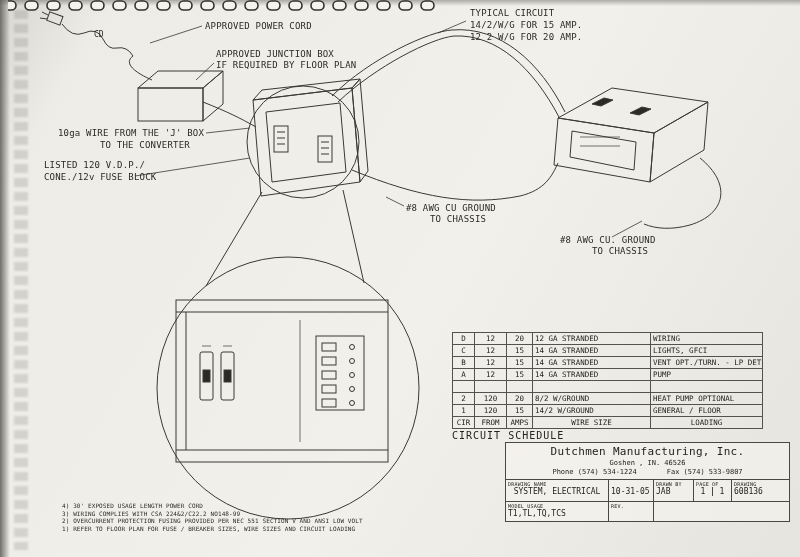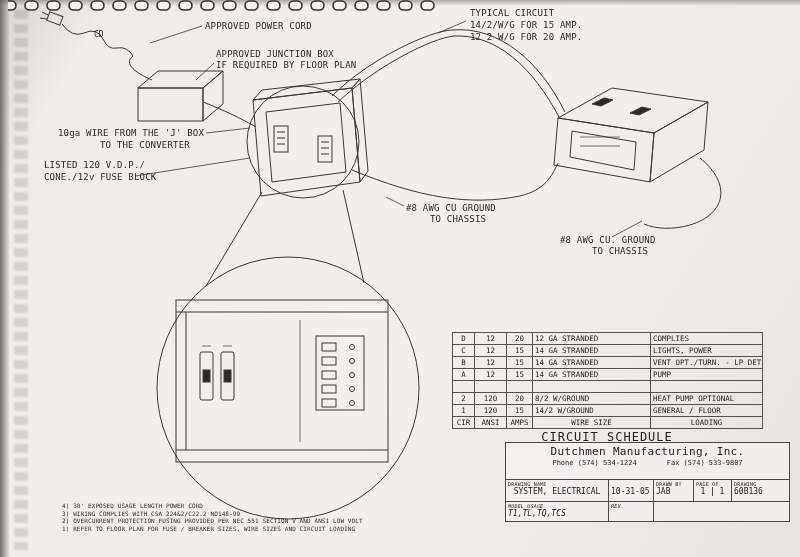--- a/index.html
+++ b/index.html
@@ -33,35 +33,35 @@
     border-collapse:collapse; table-layout:fixed;
     font-size:7.5px; line-height:10px; color:#24231f;
   }
   .schedule td{
     border:1px solid #55524c; padding:0 2px; height:12px;
     white-space:nowrap; overflow:hidden;
   }
   .schedule td.c{ text-align:center; }
   .schedule-caption{
     position:absolute; left:452px; top:430px; width:310px;
-    text-align:center; font-size:12px; letter-spacing:1px; color:#24231f;
+    font-size:10px; letter-spacing:1px; color:#24231f;
   }
 
   
   .titleblock{
     position:absolute; left:505px; top:442px; width:285px; height:80px;
     border:1px solid #4a4842; background:rgba(250,249,245,.45);
     font-size:7px; color:#24231f;
   }
   .tb-company{ text-align:center; border-bottom:1px solid #4a4842; padding:2px 0 8px 0; height:37px; }
   .tb-company .name{ font-size:11px; letter-spacing:.3px; }
   .tb-company .addr{ font-size:7px; margin-top:1px; }
   .tb-company .phones{ font-size:7px; margin-top:1px; display:flex; justify-content:center; gap:30px; }
   .tb-row{ display:flex; height:22px; border-bottom:1px solid #4a4842; }
-  .tb-row:last-child{ border-bottom:none; height:19px;font-style:italic; }
+  .tb-row:last-child{ border-bottom:none; height:19px; }
   .tb-cell{ border-right:1px solid #4a4842; position:relative; overflow:hidden; }
   .tb-cell:last-child{ border-right:none; }
   .tb-head{ font-size:5px; line-height:6px; padding:1px 2px 0 2px; letter-spacing:.2px; }
   .tb-val{ font-size:8px; line-height:9px; padding:0 2px; text-align:left; white-space:nowrap; }
   .tb-pageof{ display:flex; }
   .tb-pageof span{ flex:1; text-align:center; font-size:8px; }
   .tb-pageof span:first-child{ border-right:1px solid #4a4842; }
 
   
   .notes{
@@ -198,28 +198,28 @@
         <col style="width:26px">
         <col style="width:118px">
         <col style="width:112px">
     </colgroup>
     <tbody>
       <tr>
         <td class="c">D</td>
         <td class="c">12</td>
         <td class="c">20</td>
         <td>12 GA STRANDED</td>
-        <td>COMPLIES</td>
+        <td>WIRING</td>
       </tr>
       <tr>
         <td class="c">C</td>
         <td class="c">12</td>
         <td class="c">15</td>
         <td>14 GA STRANDED</td>
-        <td>LIGHTS, POWER</td>
+        <td>LIGHTS, GFCI</td>
       </tr>
       <tr>
         <td class="c">B</td>
         <td class="c">12</td>
         <td class="c">15</td>
         <td>14 GA STRANDED</td>
         <td>VENT OPT./TURN. - LP DETECTOR</td>
       </tr>
       <tr>
         <td class="c">A</td>
@@ -244,32 +244,33 @@
       </tr>
       <tr>
         <td class="c">1</td>
         <td class="c">120</td>
         <td class="c">15</td>
         <td>14/2 W/GROUND</td>
         <td>GENERAL / FLOOR</td>
       </tr>
       <tr>
         <td class="c">CIR</td>
-        <td class="c">ANSI</td>
+        <td class="c">FROM</td>
         <td class="c">AMPS</td>
         <td class="c">WIRE SIZE</td>
         <td class="c">LOADING</td>
       </tr>
     </tbody>
   </table>
   <div class="schedule-caption">CIRCUIT SCHEDULE</div>
 
   <div class="titleblock">
     <div class="tb-company">
       <div class="name">Dutchmen Manufacturing, Inc.</div>
+      <div class="addr">Goshen , IN. 46526</div>
       <div class="phones">
         <span>Phone (574) 534-1224</span>
         <span>Fax (574) 533-9807</span>
       </div>
     </div>
     <div class="tb-row">
       <div class="tb-cell" style="width:103px">
         <div class="tb-head">DRAWING NAME</div>
         <div class="tb-val" style="text-align:center">SYSTEM, ELECTRICAL</div>
       </div>

